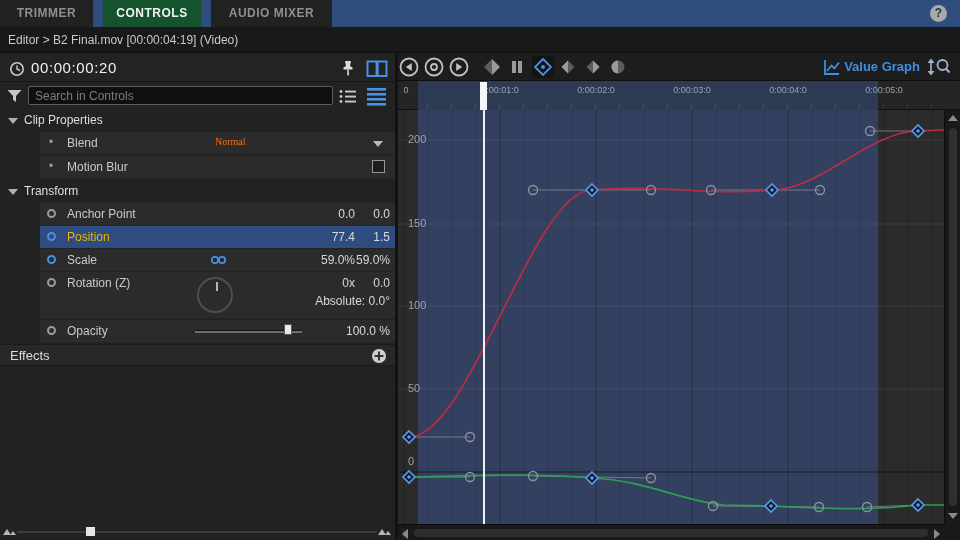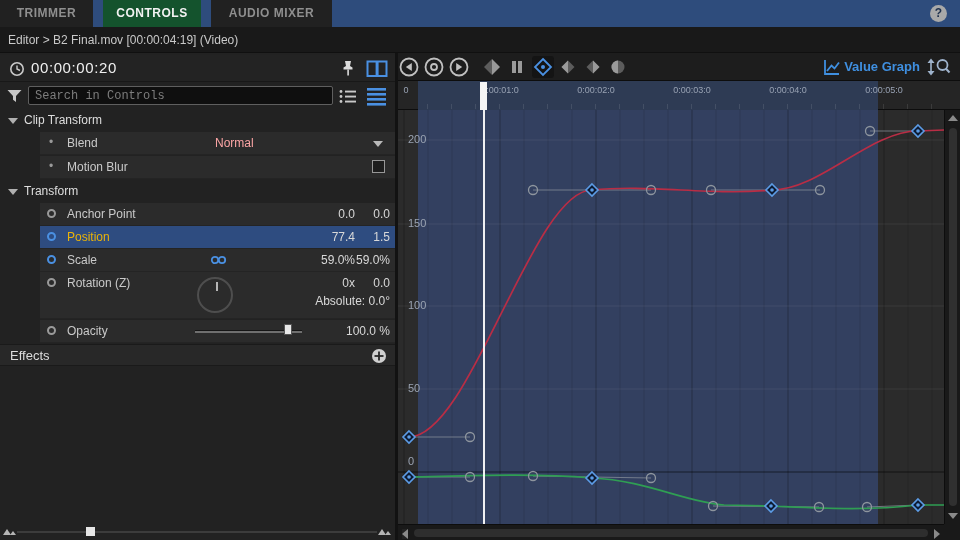--- a/index.html
+++ b/index.html
@@ -25,37 +25,37 @@
   .left{position:absolute;left:0;top:53px;width:395px;height:487px;background:#222222;}
   .vdivider{position:absolute;left:395px;top:53px;width:3px;height:487px;background:#121212;}
 
   .tc-row{position:absolute;left:0;top:2px;width:395px;height:27px;background:#232323;border-bottom:1px solid #181818;}
   .tc-text{position:absolute;left:31px;top:4px;font-size:15px;font-weight:normal;color:#efefef;letter-spacing:.6px;}
   .icon{display:block;}
 
   .search-row{position:absolute;left:0;top:30px;width:395px;height:26px;}
   .search-input{position:absolute;left:28px;top:3px;width:305px;height:19px;background:#0f0f0f;
       border:1px solid #5f5f5f;border-radius:2px;color:#bbb;font-size:12px;padding:0 6px;
-      font-family:Liberation Mono, monospace;}
+      font-family:Liberation Sans, sans-serif;}
   .search-input::placeholder{color:#7d7d7d;}
 
   .sect{position:absolute;left:0;width:395px;height:21px;}
   .sect .tri{position:absolute;left:8px;top:8px;width:0;height:0;border-left:5px solid transparent;
       border-right:5px solid transparent;border-top:6px solid #b0b0b0;}
   .sect .stitle{position:absolute;left:24px;top:3px;font-size:12px;color:#dedede;}
 
   .prow{position:absolute;left:40px;width:355px;height:23px;background:#2b2b2b;border-bottom:1px solid #242424;}
   .prow.sel{background:#2e4c80;}
   .prow .bullet{position:absolute;left:9px;top:3px;color:#9a9a9a;font-size:12px;}
   .prow .plabel{position:absolute;left:27px;top:4px;font-size:12px;color:#c9c9c9;}
   .ring{position:absolute;left:7px;top:6px;width:9px;height:9px;border:2px solid #9a9a9a;border-radius:50%;}
   .ring.blue{border-color:#4a90e2;}
   .val{position:absolute;top:4px;font-size:12px;color:#d8d8d8;}
   .v1{right:40px;} .v2{right:5px;}
-  .vleft{position:absolute;left:175px;top:4px;font-size:12px;color:#fca5a5;}
+  .vleft{position:absolute;left:175px;top:4px;font-size:10px;color:#f97316;font-family:Liberation Serif, serif;}
   .caret{position:absolute;right:12px;top:9px;width:0;height:0;border-left:5px solid transparent;
       border-right:5px solid transparent;border-top:6px solid #b9b9b9;}
   .checkbox{position:absolute;right:10px;top:4px;width:13px;height:13px;border:1px solid #979797;background:#1d1d1d;}
   .chain{position:absolute;left:170px;top:6px;}
   .rot-row{height:47px;}
   .dial{position:absolute;left:157px;top:5px;width:36px;height:36px;border:2px solid #4e4e4e;border-radius:50%;}
   .dial-tick{position:absolute;left:17px;top:3px;width:2px;height:9px;background:#b5b5b5;}
   .rline2{position:absolute;right:5px;top:22px;font-size:12px;color:#d8d8d8;}
   .slider-track{position:absolute;left:155px;top:10px;width:107px;height:3px;background:#6f6f6f;border-top:1px solid #151515;}
   .slider-handle{position:absolute;left:244px;top:4px;width:8px;height:11px;background:#e9e9e9;border:1px solid #555;}
@@ -157,21 +157,21 @@
       <svg class="icon" style="position:absolute;left:366px;top:3px" width="22" height="20">
         <rect x="1" y="2" width="19" height="2.6" fill="#4a90e2"></rect>
         <rect x="1" y="7" width="19" height="2.6" fill="#4a90e2"></rect>
         <rect x="1" y="12" width="19" height="2.6" fill="#4a90e2"></rect>
         <rect x="1" y="17" width="19" height="2.6" fill="#4a90e2"></rect>
       </svg>
     </div>
 
     <div class="sect" style="top:57px">
       <span class="tri"></span>
-      <span class="stitle">Clip Transform</span>
+      <span class="stitle">Clip Properties</span>
     </div>
 
     <div class="prow" style="top:79px">
       <span class="bullet">•</span>
       <span class="plabel">Blend</span>
       <span class="vleft">Normal</span>
       <span class="caret"></span>
     </div>
 
     <div class="prow" style="top:103px">

